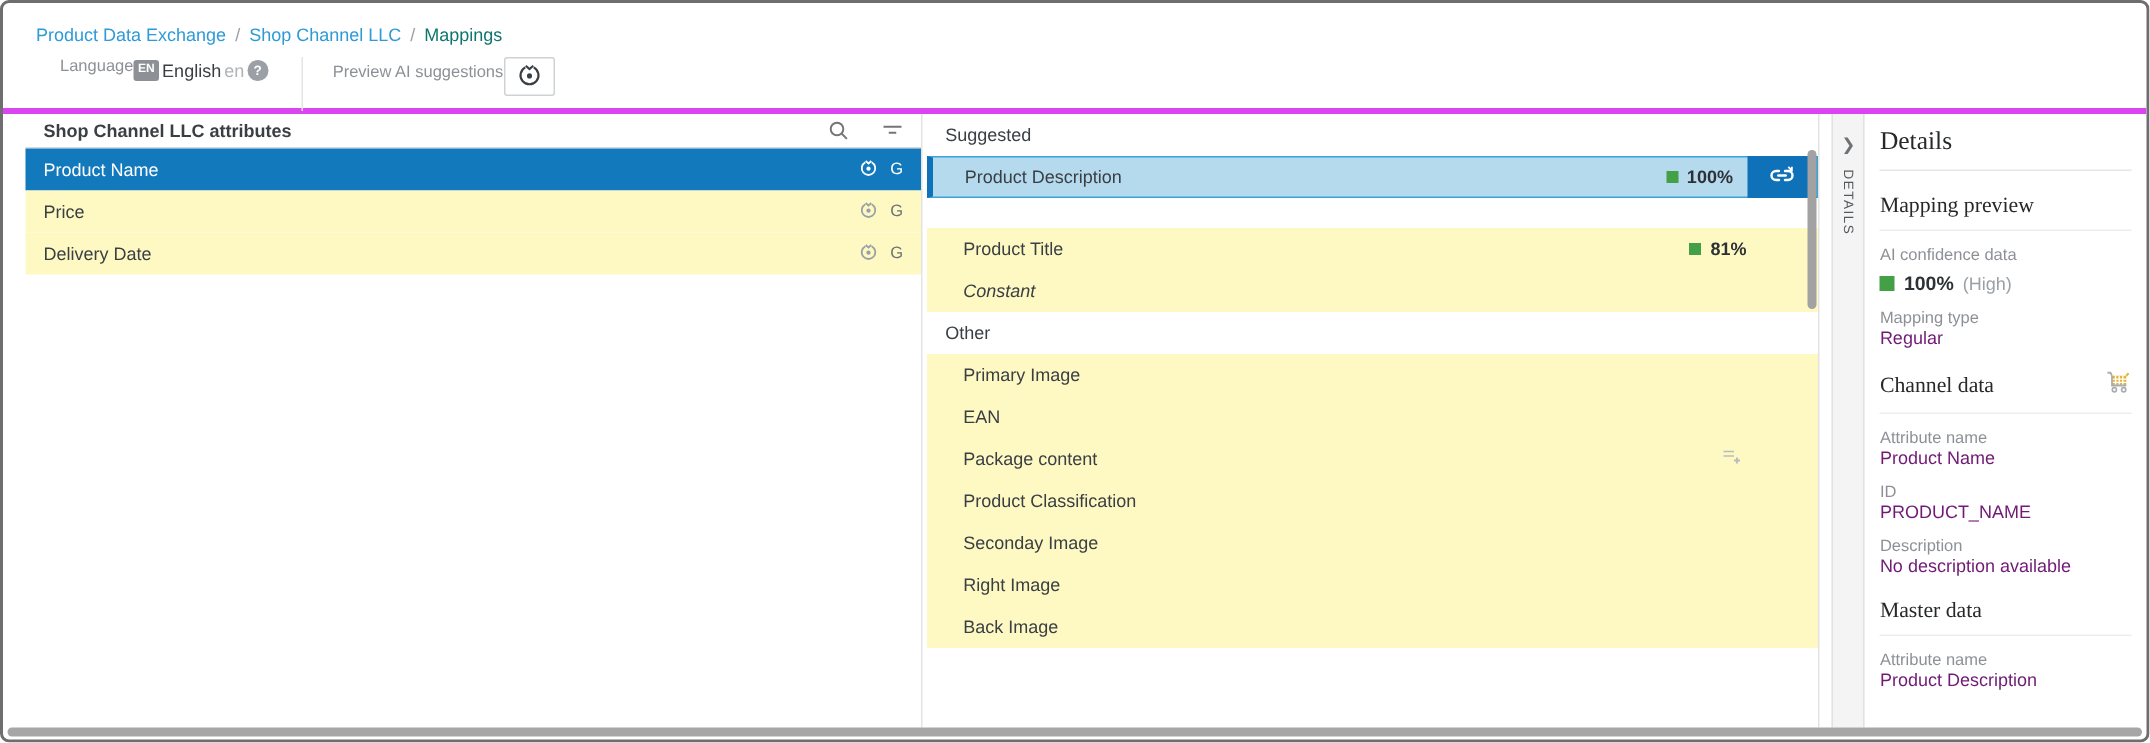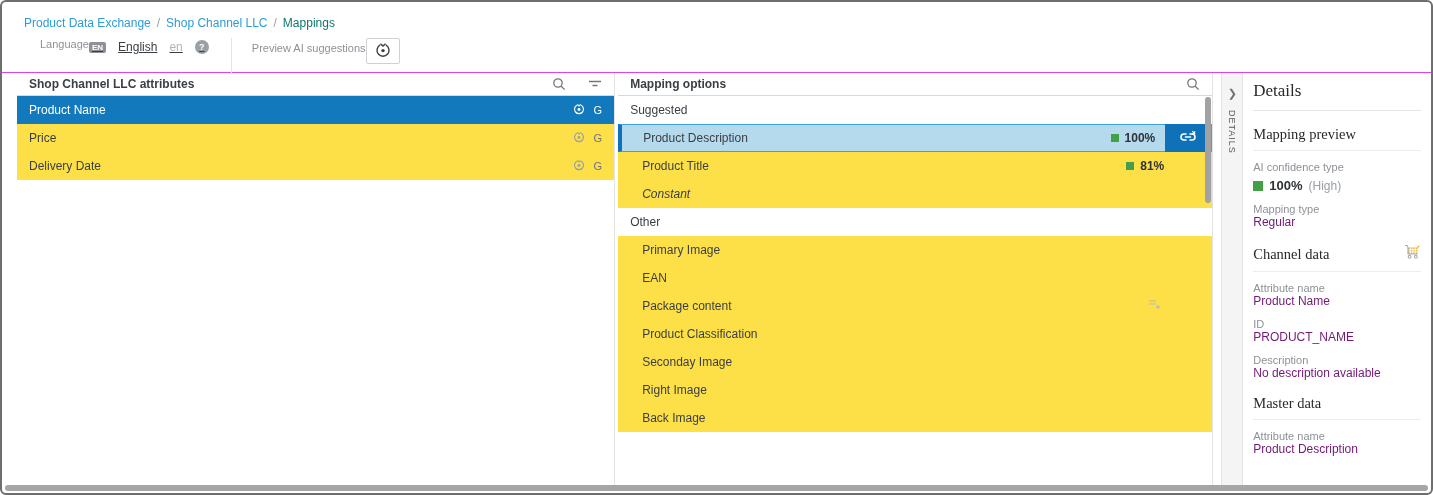--- a/index.html
+++ b/index.html
@@ -10,39 +10,39 @@
     border:2px solid #6e6e6e; border-radius:6px; background:#fff; overflow:hidden;
   }
   
   .breadcrumb { padding:14px 0 0 22px; font-size:12px; }
   .breadcrumb a { color:#2e9bd6; text-decoration:none; cursor:pointer; }
   .breadcrumb .sep { color:#9aa0a6; margin:0 6px; }
   .breadcrumb .current { color:#0f766e; }
   .controls { display:flex; align-items:flex-start; padding:8px 0 0 38px; height:42px; }
   .ctl-group { display:flex; flex-direction:row; align-items:center; }
   .ctl-label { font-size:11px; color:#8d9196; margin-bottom:6px; }
-  .lang-line { display:flex; align-items:center; gap:12px; font-size:12px;text-decoration:underline; }
+  .lang-line { display:flex; gap:2px; font-size:12px; }
   .lang-badge { background:#8d9196; color:#fff; font-size:8px; font-weight:bold; padding:1px 3px; border-radius:2px; }
   .lang-value { color:#3a3f44; }
   .lang-locale { color:#b0b4b8; }
   .help-icon { width:14px; height:14px; border-radius:50%; background:#9aa0a6; color:#fff;
     font-size:9px; font-weight:bold; display:flex; align-items:center; justify-content:center; cursor:pointer; }
   .v-divider { width:1px; background:#e4e4e4; height:36px; margin:0 20px 0 22px; }
   .ai-btn { width:34px; height:26px; border:1px solid #cfd2d5; border-radius:2px; background:#fff;
     display:flex; align-items:center; justify-content:center; cursor:pointer; }
   
-  .main { display:flex; border-top:1px solid #d946ef; height:413px; }
+  .main { display:flex; border-top:4px solid #d946ef; height:413px; }
   .panel { background:#fff; }
   .panel-header { height:23px; display:flex; align-items:center; border-bottom:1px solid #d9d9d9;
     font-size:12px; font-weight:bold; color:#3a3f44; padding:0 12px; }
   .panel-header .spacer { flex:1; }
   .icon-btn { background:none; border:none; cursor:pointer; display:flex; align-items:center; padding:0; }
   .left-panel { width:599px; margin-left:15px; border-right:1px solid #e3e3e3; }
   .mid-panel { width:596px; margin-left:3px; border-right:1px solid #e3e3e3; position:relative; }
-  .row { height:28px; display:flex; align-items:center; font-size:12px; padding:0 12px; cursor:pointer; background:#fde047; color:#3a3f44; }
+  .row { height:28px; display:flex; align-items:center; font-size:12px; padding:0 12px; cursor:pointer; background:#fef9c3; color:#3a3f44; }
   .row .spacer { flex:1; }
   .row-icons { display:flex; align-items:center; gap:9px; }
   .g-badge { font-size:11px; color:#6d7276; }
   .row.selected { background:#127abc; color:#fff; }
   .row.selected .g-badge { color:#fff; }
   .section-heading { height:28px; display:flex; align-items:center; padding:0 12px; font-size:12px; font-weight:normal; color:#3a3f44; }
   .mid-row { padding-left:24px; }
   .mid-row.suggested-selected {
     background:#b5d9ed; border:1px solid #3ba4d9; border-left:4px solid #0f72b9;
     padding-left:21px; padding-right:0;
@@ -176,30 +176,20 @@
                 </g>
                 <circle cx="8" cy="8.6" r="1.9" fill="#9aa0a6"></circle>
               </svg>
           </span>
           <span class="g-badge">G</span>
         </span>
       </div>
     </div>
 
     <div class="panel mid-panel">
-      <div class="panel-header">
-        <span>Mapping options</span>
-        <span class="spacer"></span>
-        <button class="icon-btn">
-          <svg width="14" height="14" viewBox="0 0 14 14">
-              <circle cx="6" cy="6" r="4.2" fill="none" stroke="#757575" stroke-width="1.3"></circle>
-              <line x1="9.2" y1="9.2" x2="12.6" y2="12.6" stroke="#757575" stroke-width="1.3"></line>
-            </svg>
-        </button>
-      </div>
 
       <div class="section-heading">Suggested</div>
 
       <div class="row mid-row suggested-selected">
         <span>Product Description</span>
         <span class="spacer"></span>
         <span class="score">
           <span class="score-square"></span>
           <span class="score-value">100%</span>
         </span>
@@ -210,21 +200,21 @@
                   <path d="M7 4 H5 a3 3 0 0 0 0 6 h2"></path>
                   <path d="M11 4 h2 a3 3 0 0 1 0 6 h-2"></path>
                   <line x1="6.5" y1="7" x2="11.5" y2="7"></line>
                 </g>
                 <path d="M13.2 1.2 l2.4 2.4 M15.6 1.2 v2.6 h-2.6" stroke="#ffffff" stroke-width="1.2" fill="none"></path>
               </svg>
           </span>
         </button>
       </div>
 
-      <div class="row mid-row" style="padding-right:48px;">
+      <div class="row mid-row" style="padding-right:48px;margin-top:20px;">
         <span>Product Title</span>
         <span class="spacer"></span>
         <span class="score">
           <span class="score-square"></span>
           <span class="score-value">81%</span>
         </span>
       </div>
 
       <div class="row mid-row italic">
         <span>Constant</span>
@@ -272,21 +262,21 @@
       <span class="strip-chevron">❯</span>
       <span class="strip-label">DETAILS</span>
     </div>
 
     <div class="details-panel">
       <div class="details-title">Details</div>
 
       <div class="dsection-head">
         <span>Mapping preview</span>
       </div>
-      <div class="dlabel">AI confidence type</div>
+      <div class="dlabel">AI confidence data</div>
       <div class="conf-line">
         <span class="conf-square"></span>
         <span class="conf-value">100%</span>
         <span class="conf-qual">(High)</span>
       </div>
       <div class="dlabel">Mapping type</div>
       <div class="dvalue">Regular</div>
 
       <div class="dsection-head">
         <span>Channel data</span>

